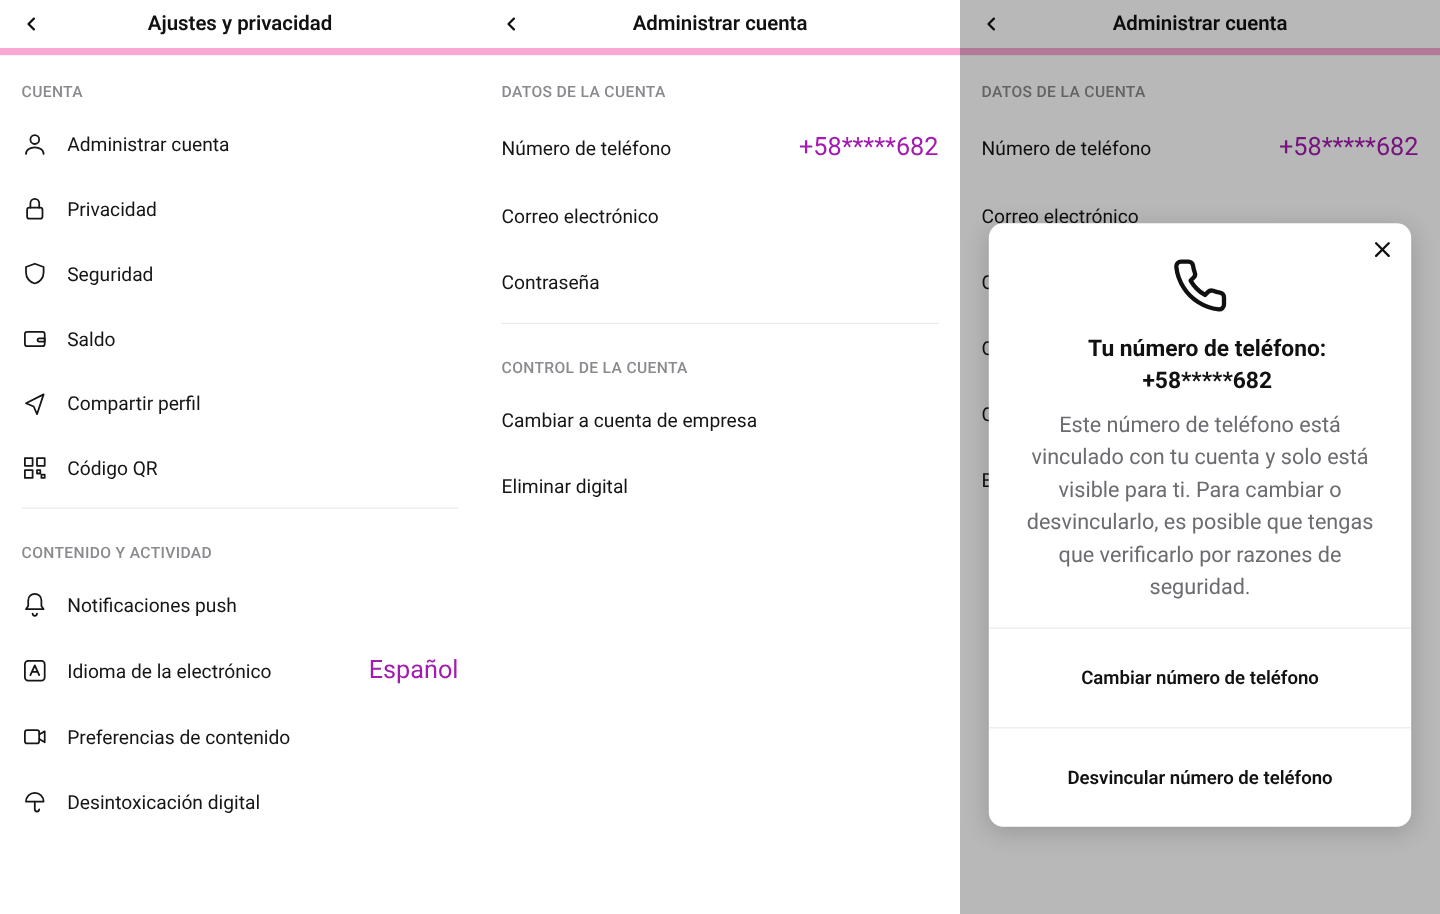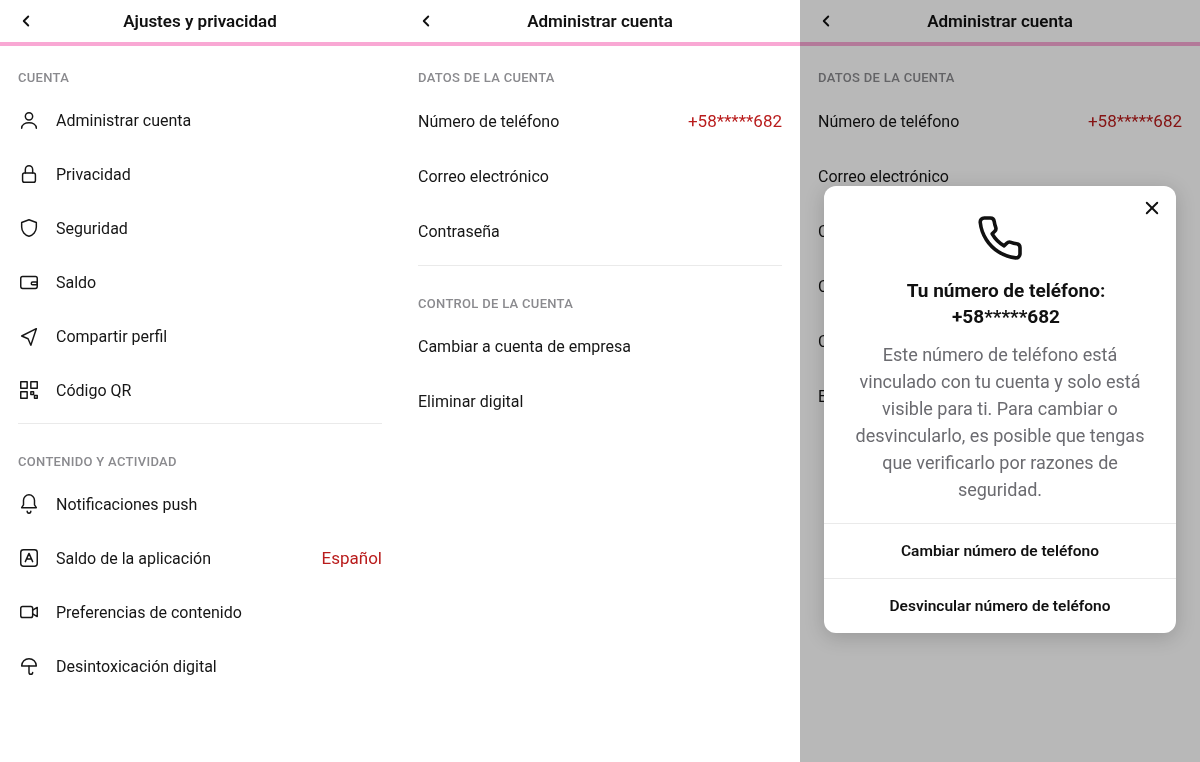--- a/index.html
+++ b/index.html
@@ -25,21 +25,21 @@
     background: rgba(0,0,0,0.28);
     z-index: 5;
     pointer-events: none;
   }
   .header {
     height: 46px;
     display: flex;
     align-items: center;
     justify-content: center;
     position: relative;
-    border-bottom: 4px solid #f9a8d4;
+    border-bottom: 6px solid #f9a8d4;
   }
   .header-title {
     font-size: 17px;
     font-weight: 600;
     color: #111;
   }
   .back {
     position: absolute;
     left: 12px;
     top: 50%;
@@ -67,21 +67,21 @@
   }
   .row .icon {
     width: 22px;
     height: 22px;
     flex-shrink: 0;
     display: flex;
     align-items: center;
     justify-content: center;
   }
   .row .label { flex: 1; }
-  .row .value { color: #b91c1c; font-size: 17px; }
+  .row .value { color: #a21caf; font-size: 21px; }
   .divider {
     height: 1px;
     background: #eaeaea;
     margin: 6px 18px;
   }
   
   .row.noicon { padding: 18px 18px; gap: 44px; }
   .row.noicon .label { color: #161616; }
   
   .modal {
@@ -124,21 +124,21 @@
   .modal-body {
     text-align: center;
     font-size: 18px;
     color: #6b6b70;
     padding: 8px 28px 20px 28px;
     line-height: 1.5;
   }
   .modal-btn {
     border-top: 1px solid #eaeaea;
     text-align: center;
-    padding: 18px 12px;
+    padding: 32px 12px;
     font-size: 15.5px;
     font-weight: 600;
     color: #111;
   }
   svg { display: block; }
 </style>
 </head>
 <body>
 
 <div class="panel">
@@ -228,21 +228,21 @@
     <span class="label">Notificaciones push</span>
   </div>
 
   <div class="row">
     <span class="icon">
       <svg width="22" height="22" viewBox="0 0 24 24" fill="none" stroke="#161616" stroke-width="1.6" stroke-linecap="round" stroke-linejoin="round">
           <rect x="3" y="3" width="18" height="18" rx="3"></rect>
           <path d="M8 16l4-9 4 9M9.5 13h5"></path>
         </svg>
     </span>
-    <span class="label">Saldo de la aplicación</span>
+    <span class="label">Idioma de la electrónico</span>
     <span class="value">Español</span>
   </div>
 
   <div class="row">
     <span class="icon">
       <svg width="22" height="22" viewBox="0 0 24 24" fill="none" stroke="#161616" stroke-width="1.6" stroke-linecap="round" stroke-linejoin="round">
           <rect x="3" y="6" width="13" height="12" rx="2"></rect>
           <path d="M16 10l5-3v10l-5-3"></path>
         </svg>
     </span>

